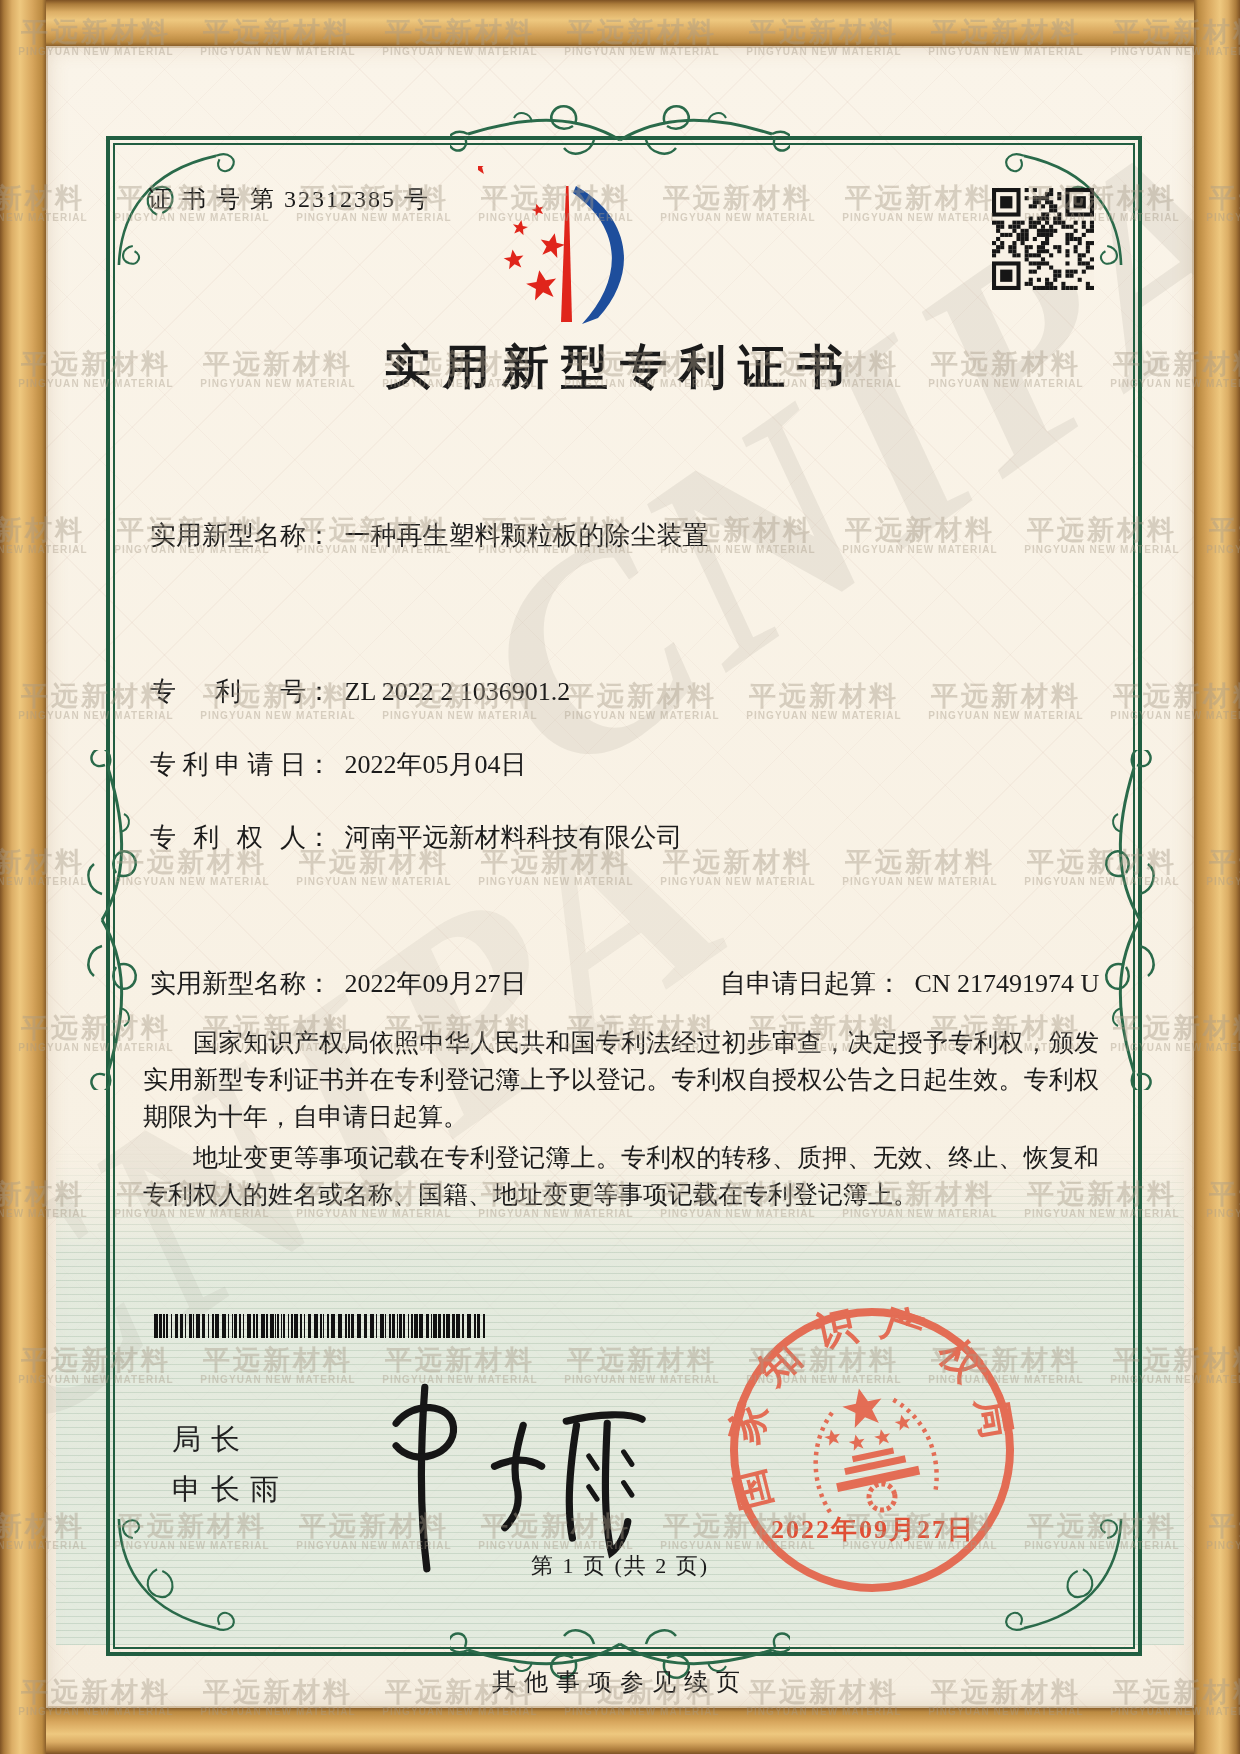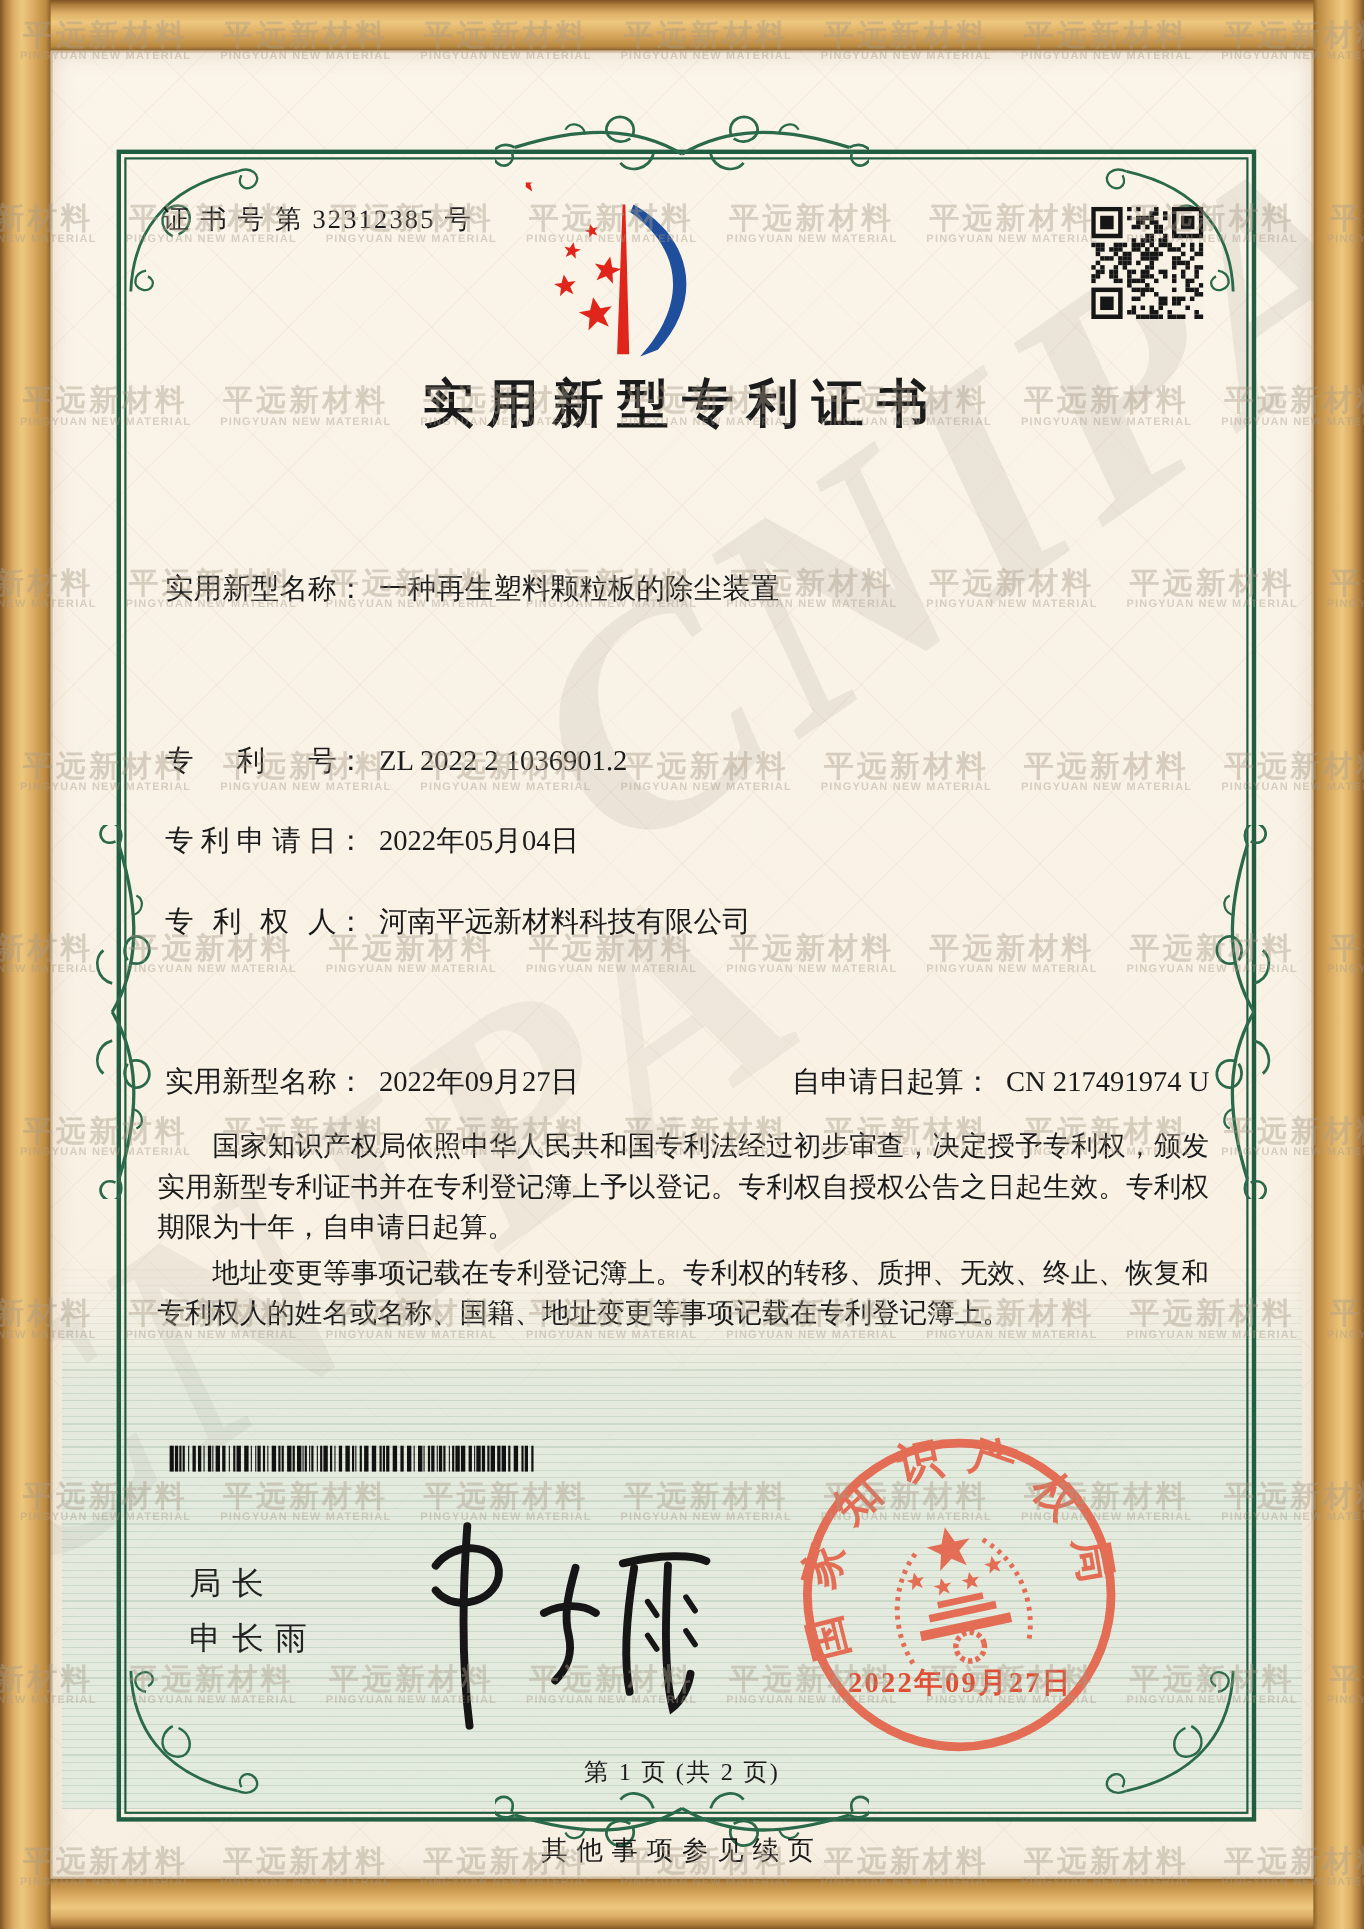--- a/index.html
+++ b/index.html
@@ -57,21 +57,21 @@
   .grant2{position:absolute;left:570px;top:0;}
   .paras{position:absolute;left:139px;top:1020px;width:964px;font-size:25px;line-height:37px;text-align:justify;}
   .paras p{margin:4px;text-indent:2em;}
   .barcode{position:absolute;left:154px;top:1314px;}
   .signer-title{position:absolute;left:172px;top:1420px;font-family:"Liberation Sans",sans-serif;font-size:29px;letter-spacing:10px;color:#222;}
   .signer-name{position:absolute;left:172px;top:1470px;font-family:"Liberation Sans",sans-serif;font-size:29px;letter-spacing:10px;color:#222;}
   .signature{position:absolute;left:360px;top:1372px;}
   .seal{position:absolute;left:722px;top:1300px;opacity:.92;}
   .seal-date{position:absolute;left:752px;top:1512px;width:242px;text-align:center;
     color:#e04f35;font-size:26px;letter-spacing:2px;font-weight:bold;z-index:5;}
-  .page-info{position:absolute;left:0;top:1596px;width:100%;text-align:center;font-size:22px;letter-spacing:2px;}
+  .page-info{position:absolute;left:0;top:1551px;width:100%;text-align:center;font-size:22px;letter-spacing:2px;}
   .footer-note{position:absolute;left:0;top:1666px;width:100%;text-align:center;font-size:24px;letter-spacing:8px;z-index:4;}
 </style>
 </head>
 <body>
 
 <div class="page">
 
   <div class="paper"></div>
   <div class="guilloche"></div>
 

